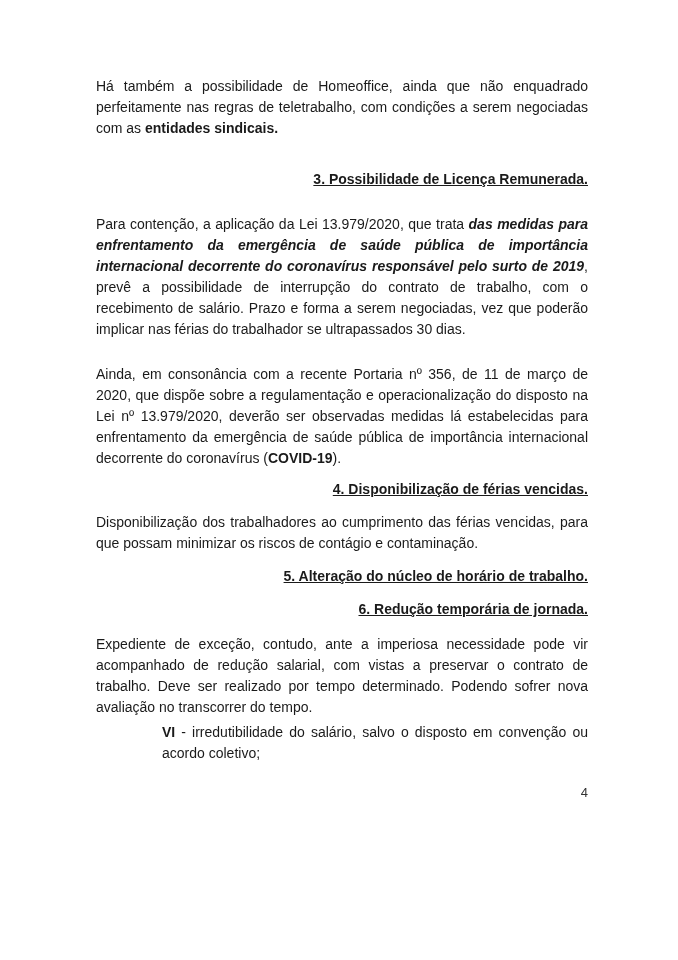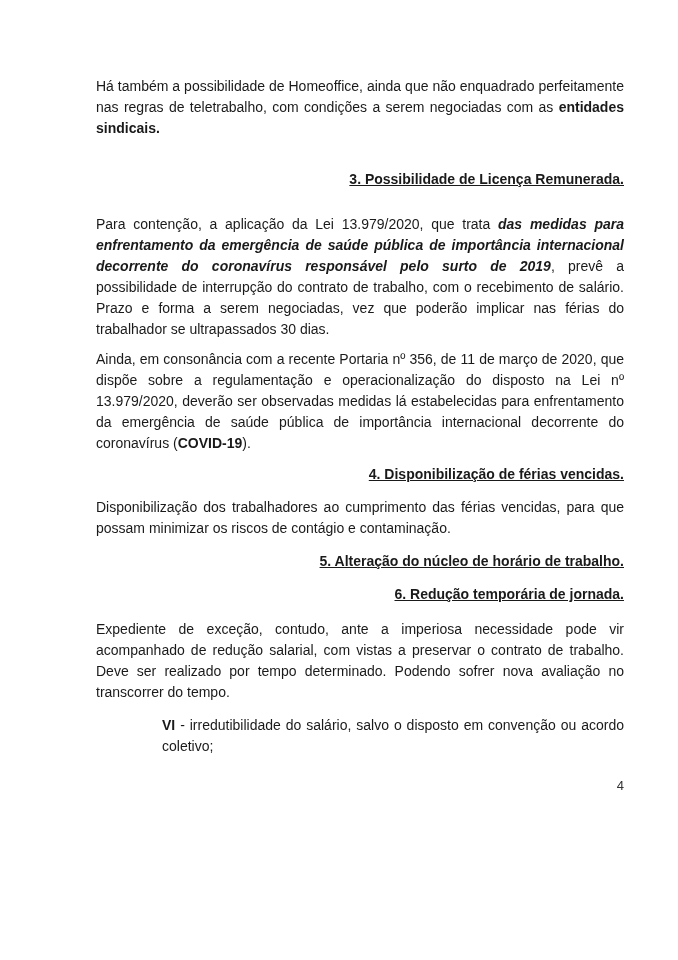--- a/index.html
+++ b/index.html
@@ -6,21 +6,21 @@
     margin: 0;
     padding: 0;
     background: #ffffff;
   }
   .page {
     position: relative;
     width: 678px;
     height: 960px;
     background: #ffffff;
     box-sizing: border-box;
-    padding: 76px 54px 0 96px;
+    padding: 76px 90px 0 96px;
     font-family: "Liberation Sans", "DejaVu Sans", sans-serif;
     font-size: 14px;
     line-height: 21px;
     color: #1a1a1a;
     overflow: hidden;
   }
   .para {
     text-align: justify;
     margin: 0;
   }
@@ -31,29 +31,29 @@
     text-align: right;
   }
   .quote {
     text-align: justify;
     margin: 0 0 0 66px;
   }
   
   .b0  { margin-top: 0; }
   .b1  { margin-top: 30px; }
   .b2  { margin-top: 24px; }
-  .b3  { margin-top: 9px; }
+  .b3  { margin-top: 24px; }
   .b4  { margin-top: 10px; }
   .b5  { margin-top: 12px; }
   .b6  { margin-top: 12px; }
   .b7  { margin-top: 14px; }
   .b8  { margin-top: 12px; }
   .b9  { margin-top: 14px; }
   .b10 { margin-top: 6px; }
-  .b11 { margin-top: 12px; }
+  .b11 { margin-top: 4px; }
   .footer {
     margin-top: 18px;
     text-align: right;
     font-size: 13px;
     color: #333333;
   }
   .run-bold { font-weight: bold; }
   .run-italic { font-style: italic; }
 </style>
 </head>

